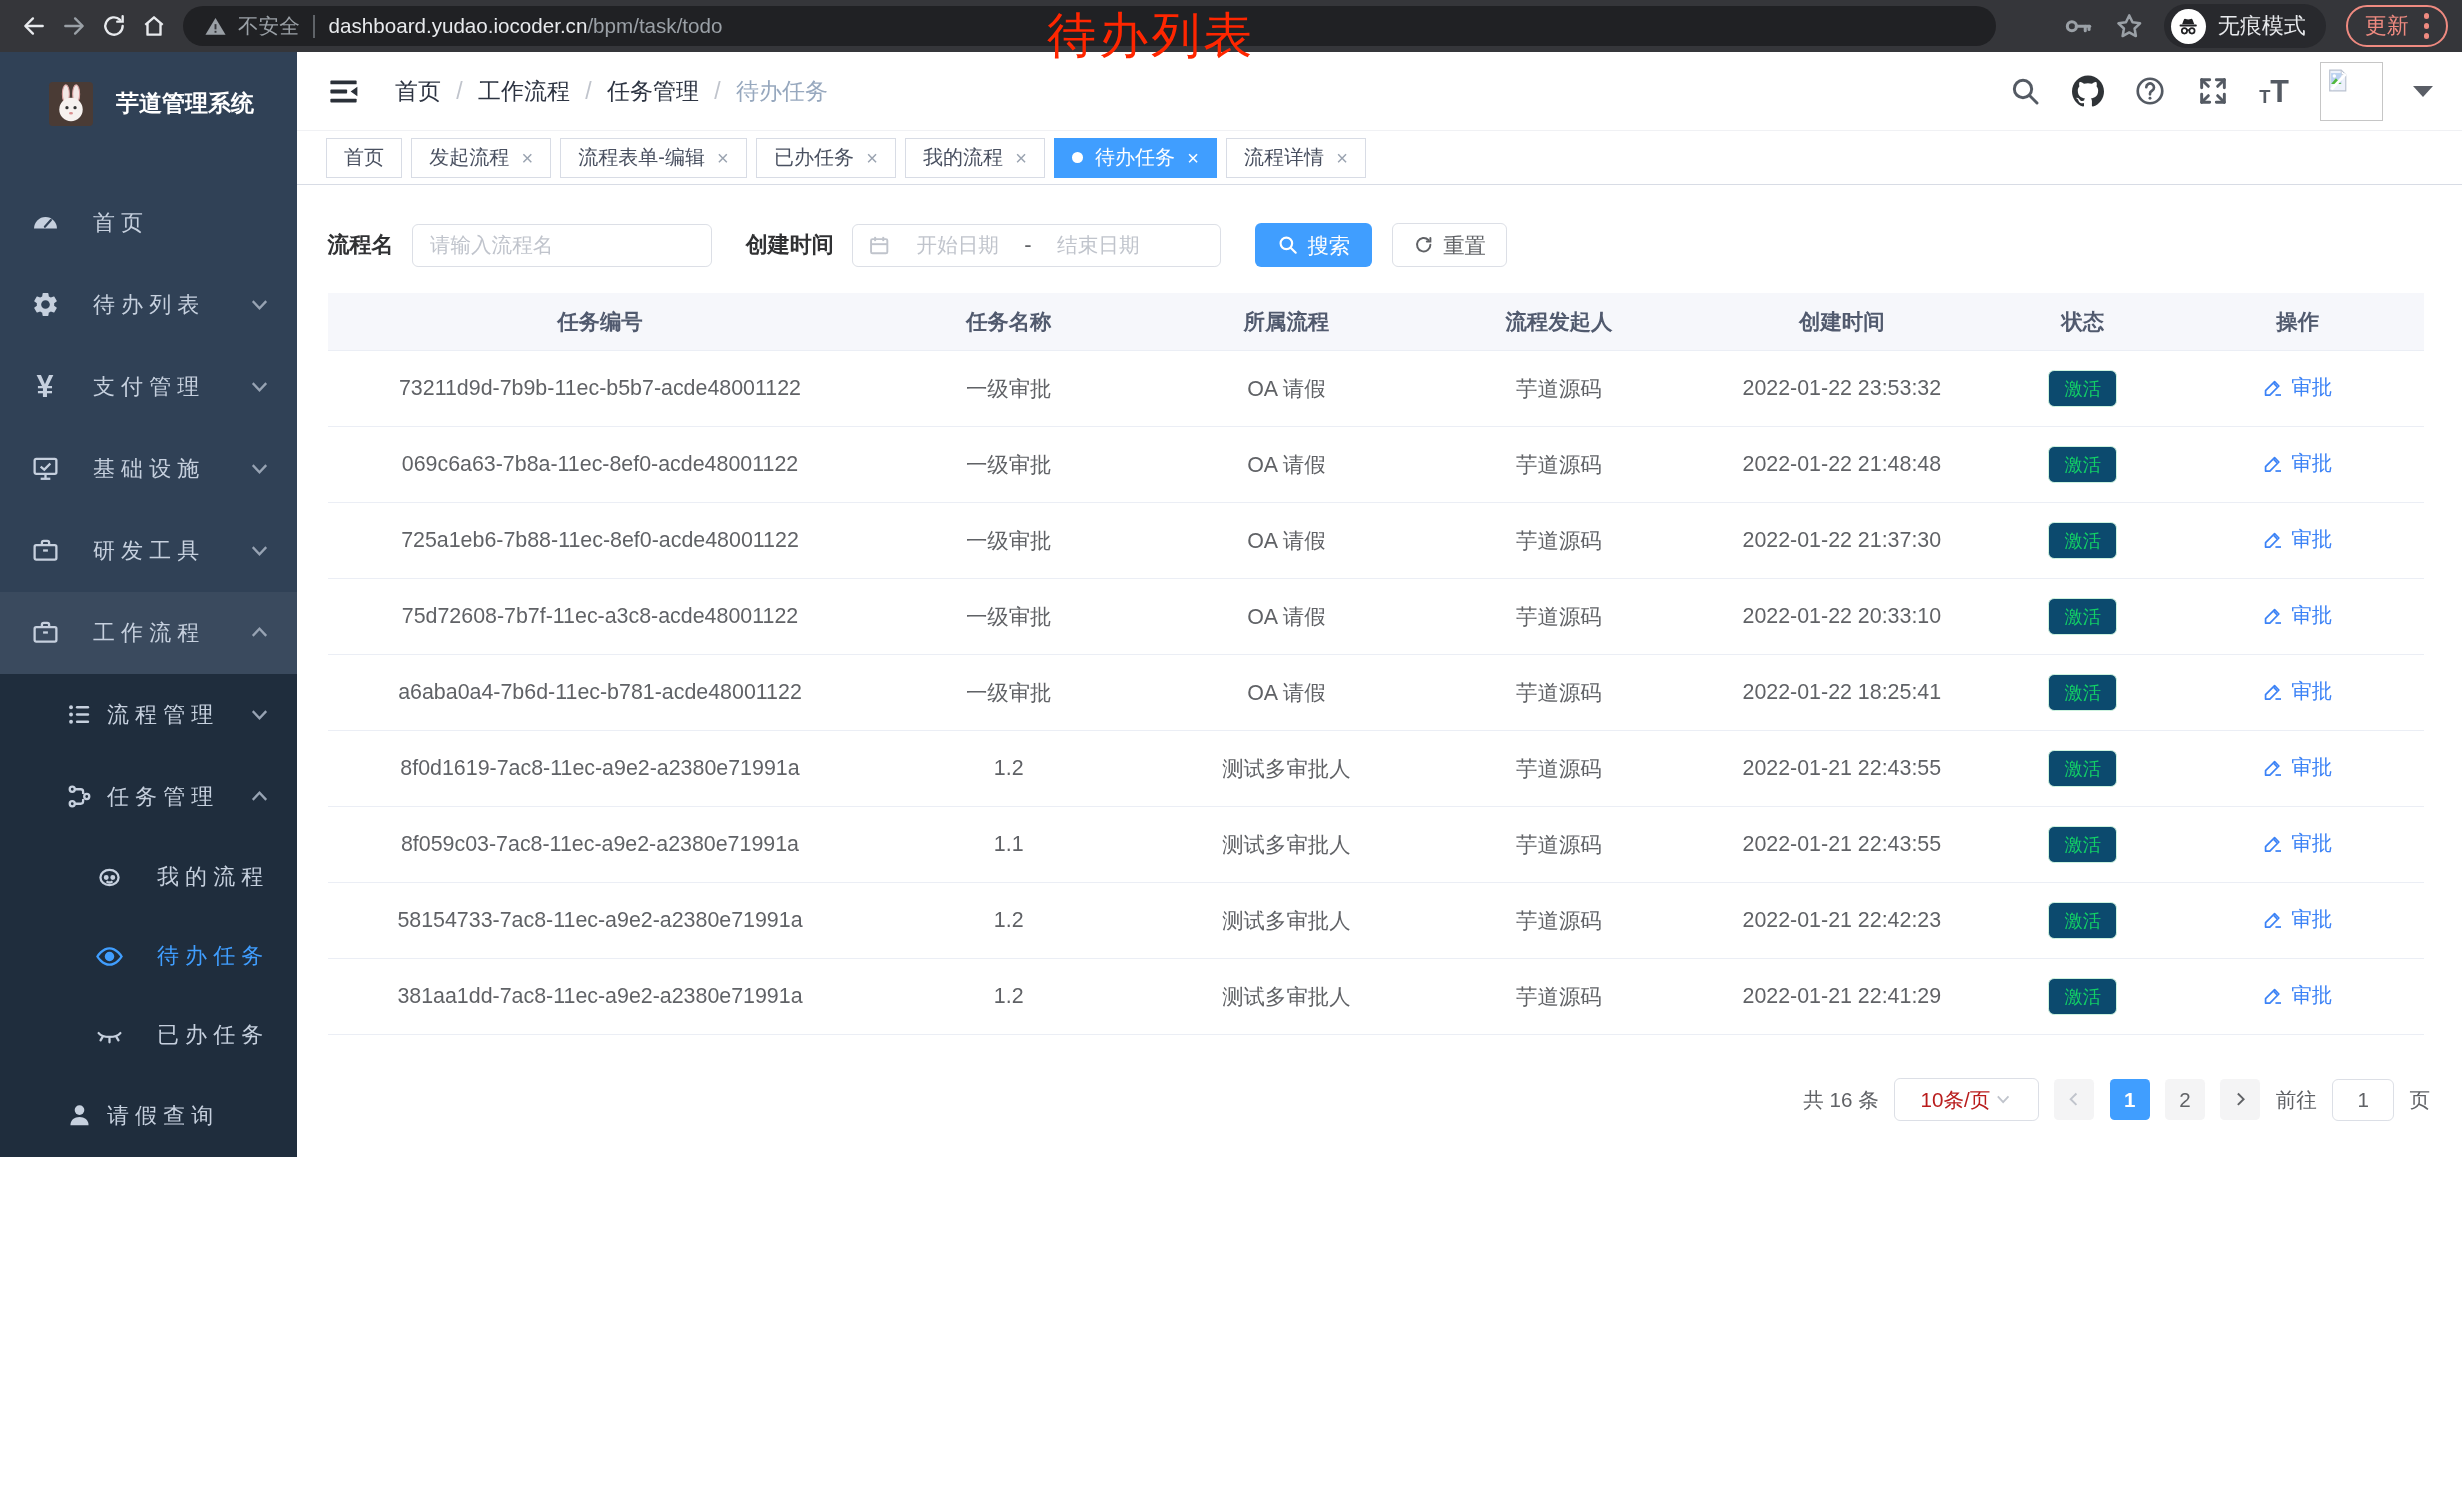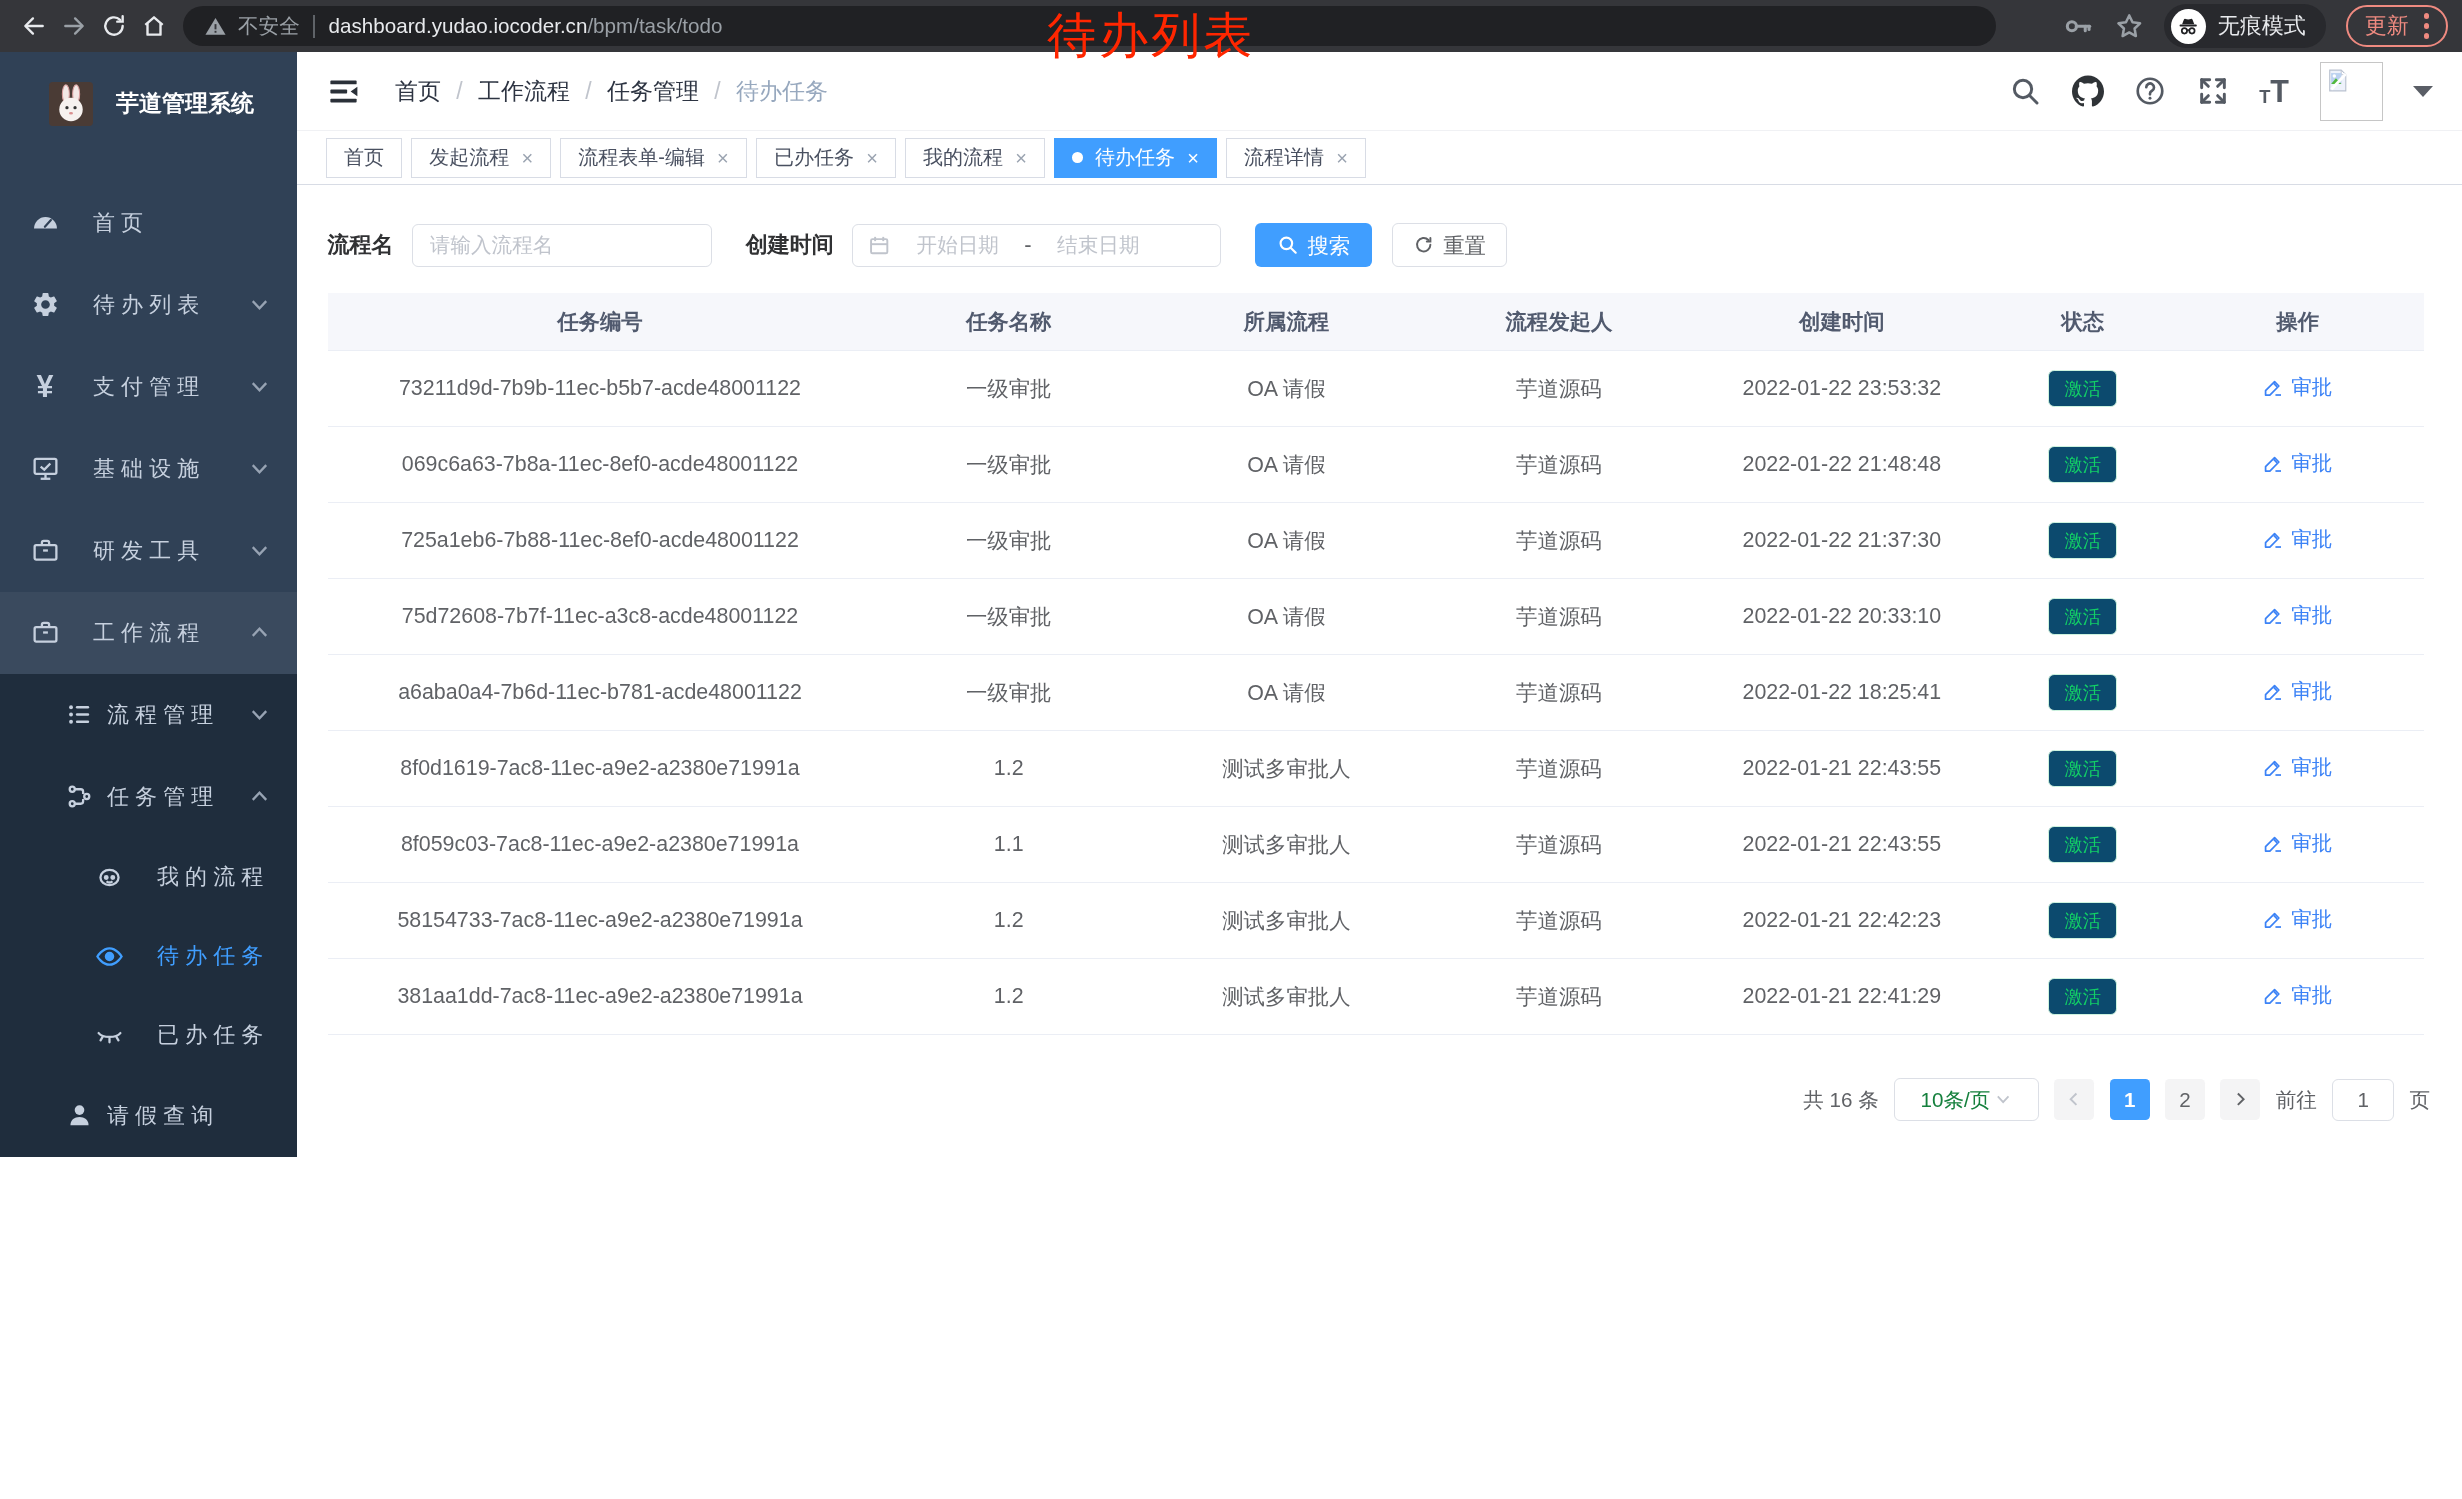--- a/index.html
+++ b/index.html
@@ -91,21 +91,21 @@
   
   .data-table{width:2096px;margin:0 30.5px;border-collapse:collapse;font-size:21.4px;color:#606266;table-layout:fixed;}
   .data-table th{height:55px;background:#f6f7fb;color:#515a6e;font-weight:bold;font-size:21.4px;text-align:center;border-bottom:1.5px solid #ebeef5;}
   .data-table td{height:73px;border-bottom:1.5px solid #ebeef5;text-align:center;overflow:hidden;white-space:nowrap;}
   .badge{display:inline-block;padding:6.9px 15.3px;background:#0c4a6e;border:1.5px solid #cdf3df;border-radius:6.1px;color:#12ce66;font-size:18.3px;line-height:1.2;}
   .approve{color:#3b82f6;display:inline-flex;align-items:center;gap:7.6px;font-size:20.6px;cursor:pointer;}
   .approve svg{width:20.6px;height:20.6px;}
 
   
   .pagination{display:flex;align-items:center;justify-content:flex-end;gap:15.3px;margin:43px 32px 0;font-size:20.6px;color:#606266;}
-  .psize{width:143px;height:41px;border:1.5px solid #dcdfe6;border-radius:6.1px;display:flex;align-items:center;justify-content:center;gap:4px;color:#15803d;cursor:pointer;}
+  .psize{width:143px;height:41px;border:1.5px solid #dcdfe6;border-radius:6.1px;display:flex;align-items:center;justify-content:center;gap:4px;color:#b91c1c;cursor:pointer;}
   .psize .chev{width:18.3px;height:18.3px;color:#c0c4cc;}
   .pbtn{min-width:40px;height:41px;border-radius:4.6px;background:#f4f4f5;display:flex;align-items:center;justify-content:center;color:#606266;cursor:pointer;font-size:20.6px;}
   .pbtn svg{width:18.3px;height:18.3px;}
   .pbtn.prev{color:#c0c4cc;}
   .pbtn.page-active{background:#409eff;color:#fff;font-weight:bold;}
   .goto-input{width:56px;height:38px;border:1.5px solid #dcdfe6;border-radius:6.1px;text-align:center;font-size:20.6px;color:#606266;outline:none;font-family:inherit;}
 </style>
 </head>
 <body>
 

